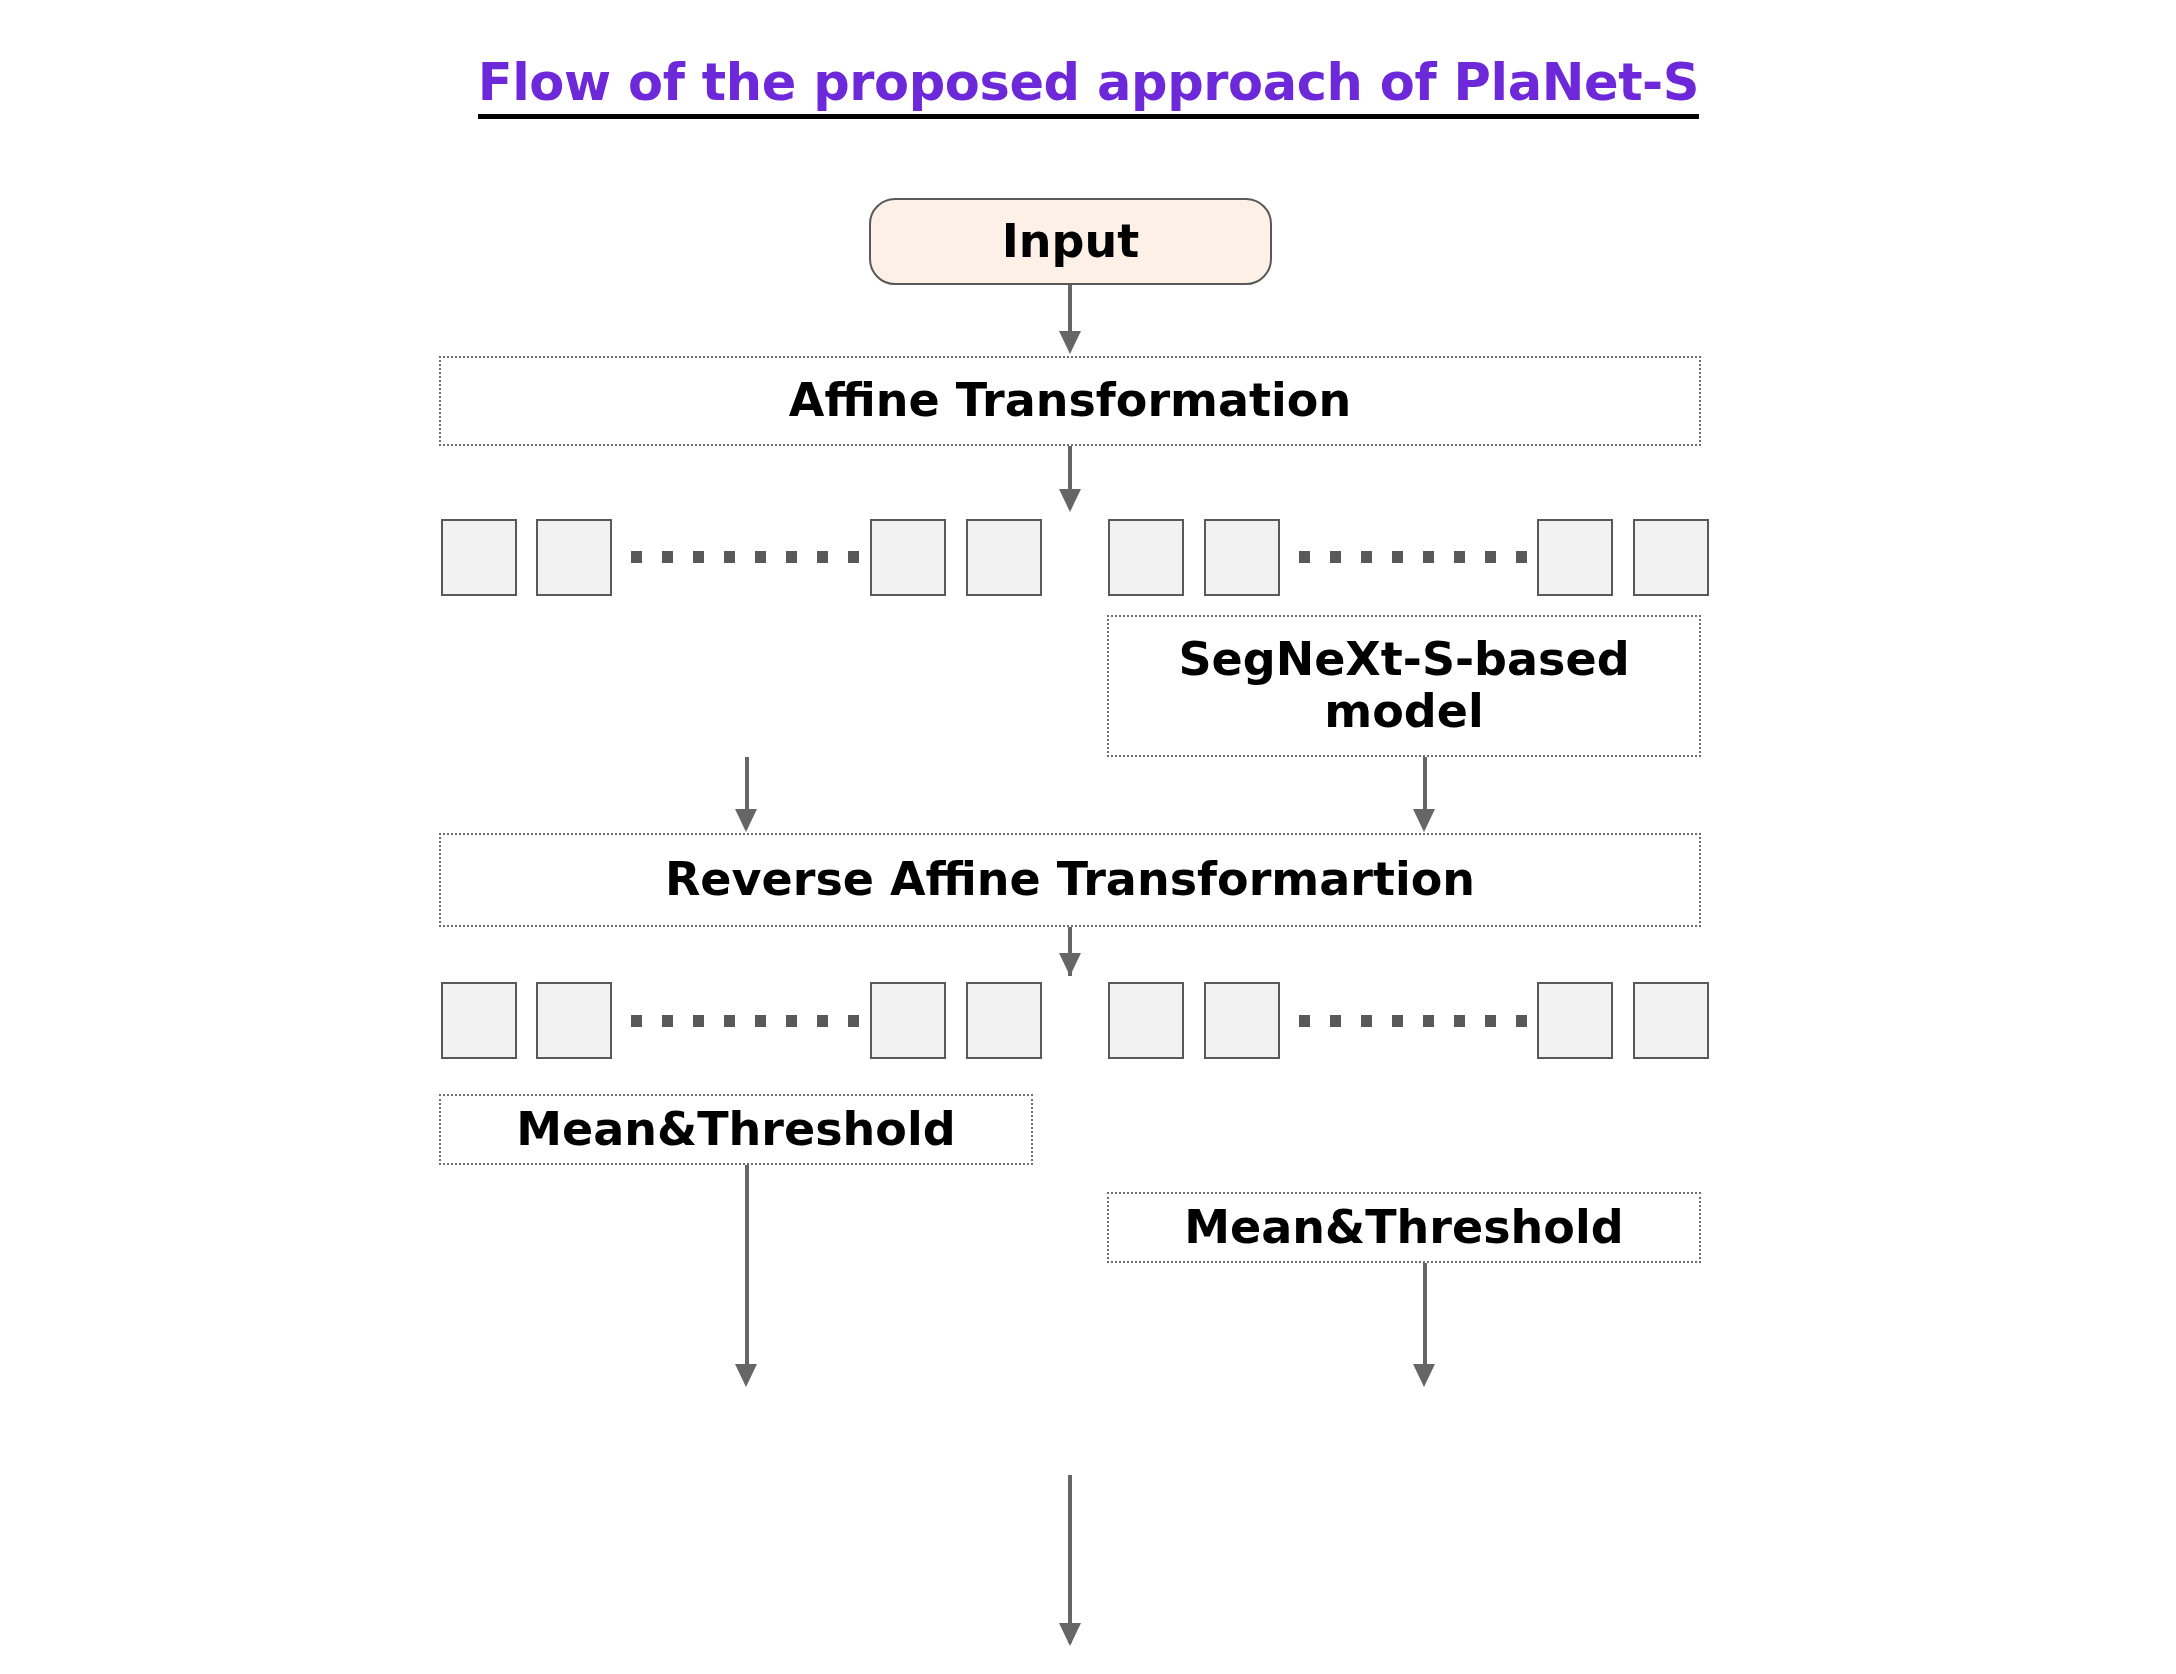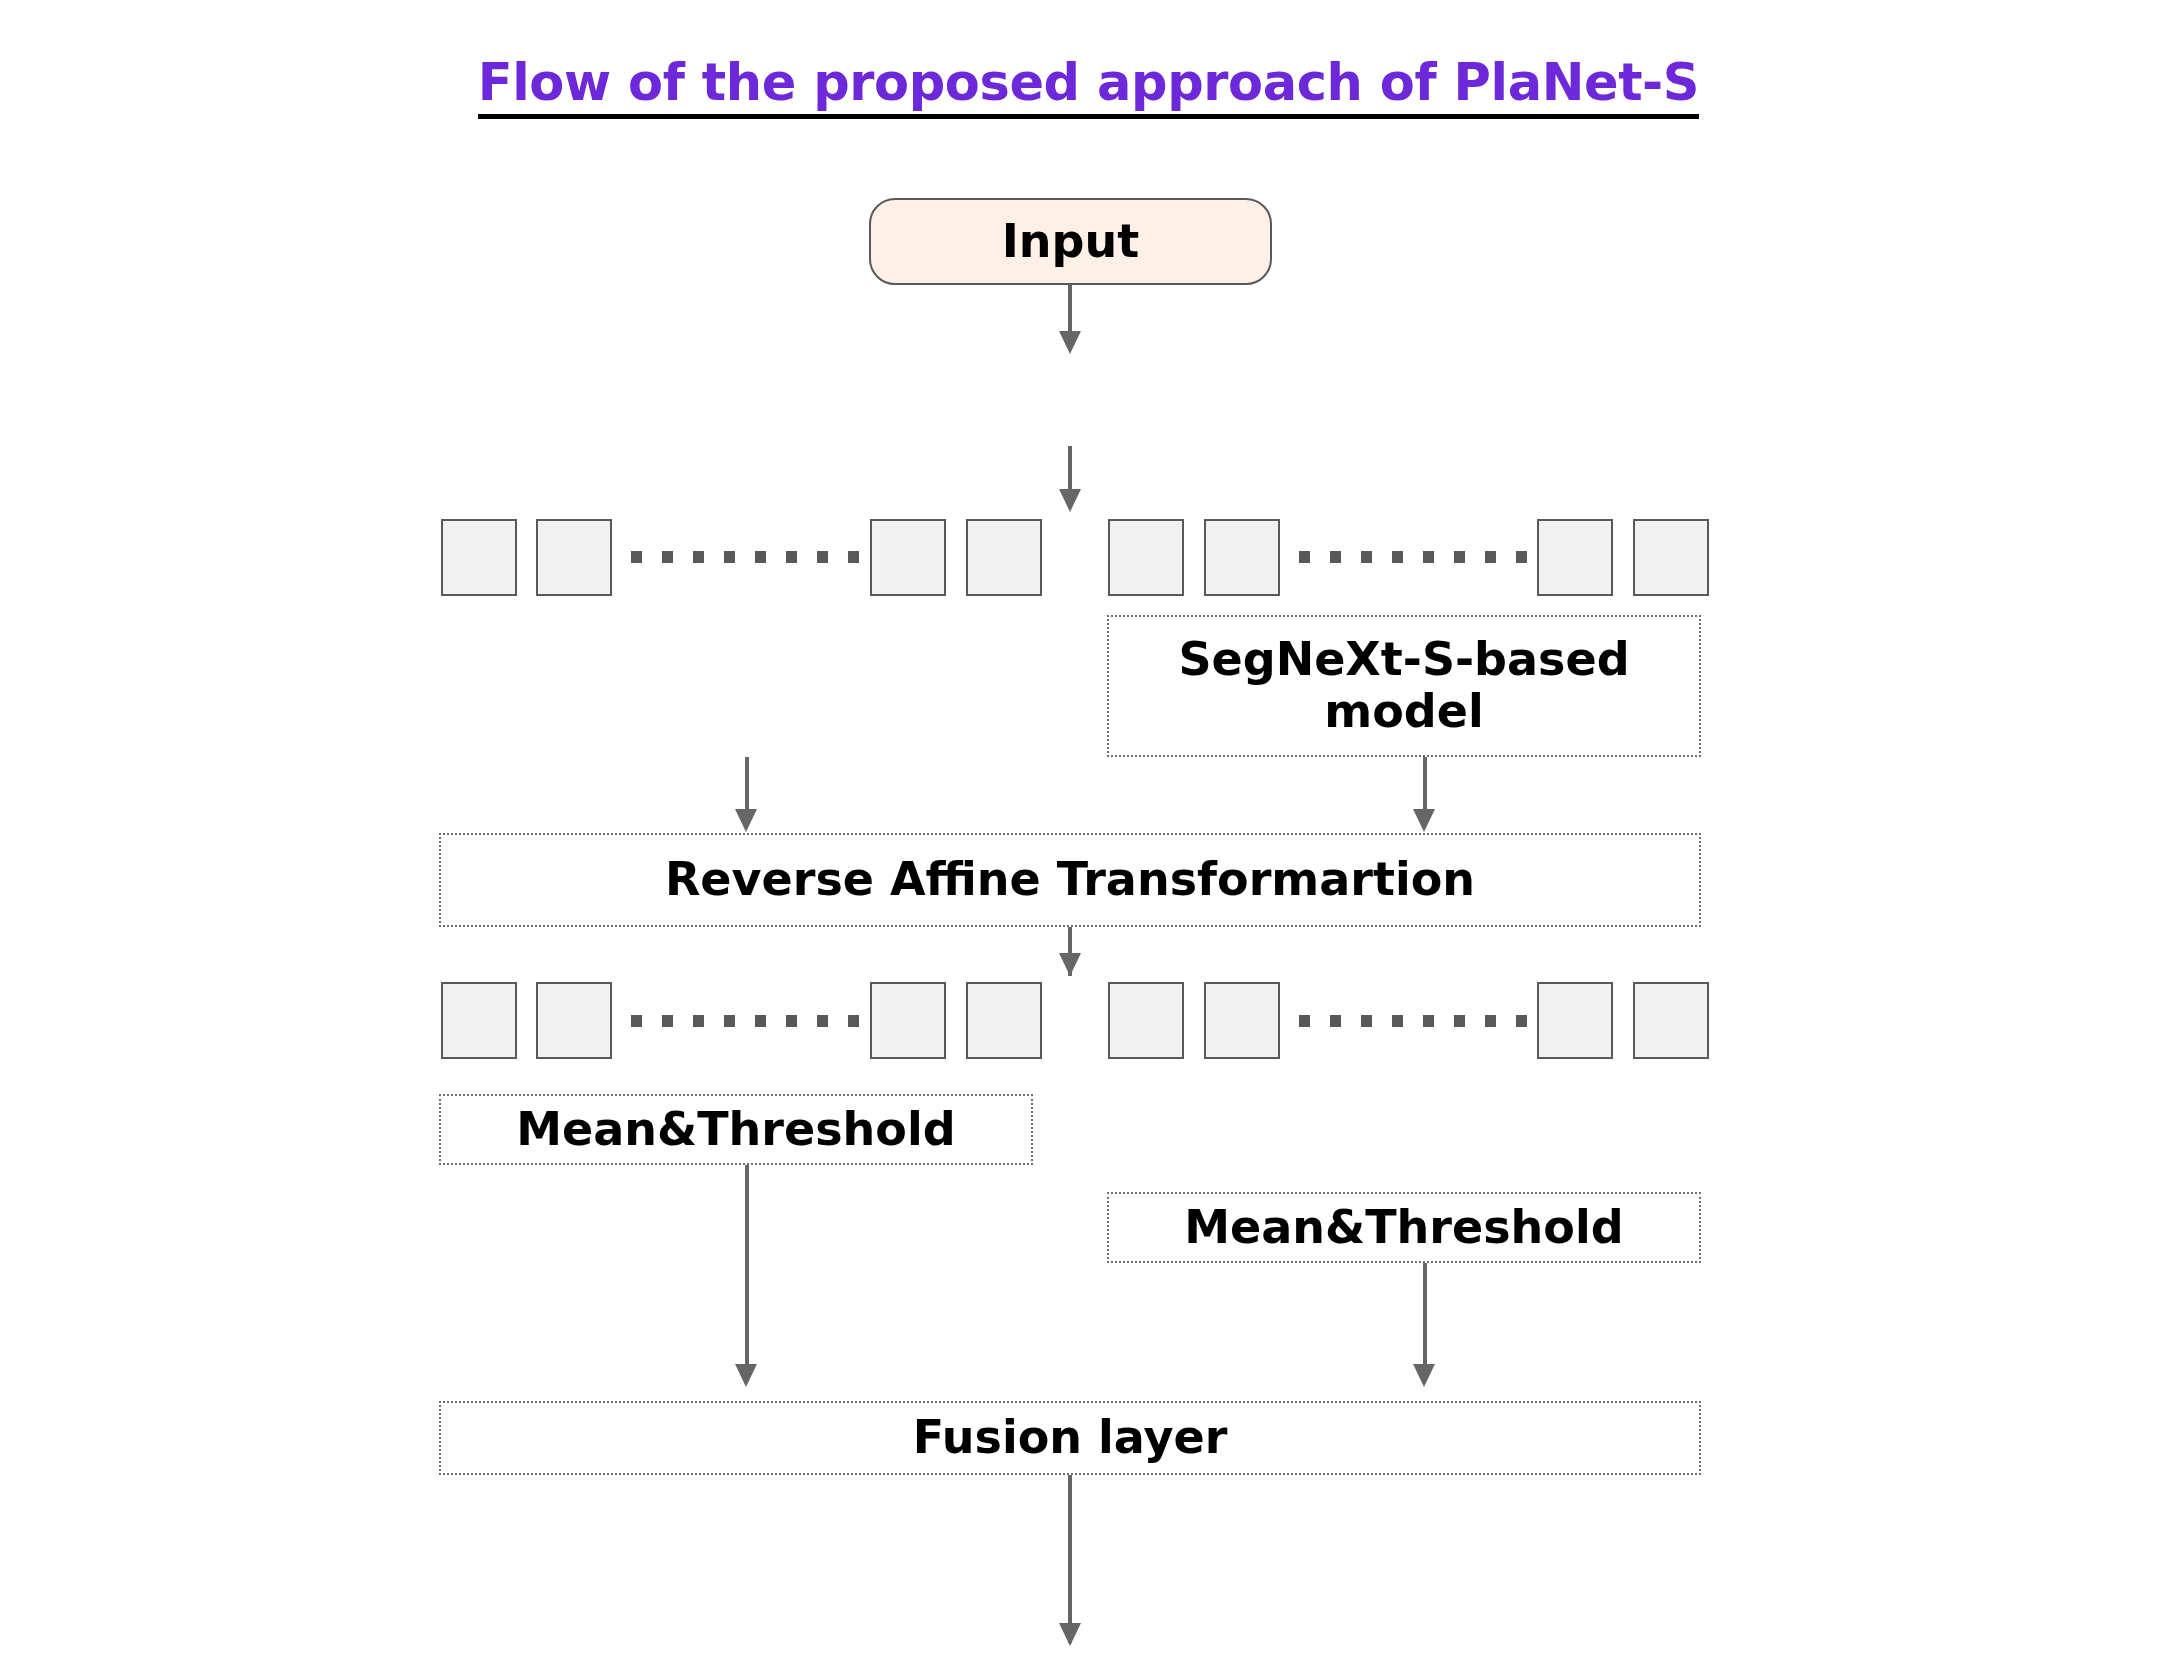--- a/index.html
+++ b/index.html
@@ -107,20 +107,23 @@
     <span>Flow of the proposed approach of PlaNet-S</span>
   </div>
 
   <div class="node solid-fill fs-big" style="left:869px; top:198px; width:403px; height:87px;border-radius:26px;">
     <span>Input</span>
   </div>
 
   <div class="arrow-line" style="left:1068px; top:285px; height:50px;"></div>
   <div class="arrow-head" style="left:1059px; top:331px;"></div>
 
+  <div class="node dotted fs-big" style="left:439px; top:356px; width:1262px; height:90px;">
+    <span>Affine Transformation</span>
+  </div>
 
   <div class="arrow-line" style="left:1068px; top:446px; height:46px;"></div>
   <div class="arrow-head" style="left:1059px; top:489px;"></div>
 
   <div class="sq" style="left:441px; top:519px; width:76px; height:77px;"></div>
   <div class="sq" style="left:536px; top:519px; width:76px; height:77px;"></div>
   <div class="dotline" style="left:631px; top:551px; width:229px;"></div>
   <div class="sq" style="left:870px; top:519px; width:76px; height:77px;"></div>
   <div class="sq" style="left:966px; top:519px; width:76px; height:77px;"></div>
 
@@ -168,22 +171,19 @@
   <div class="node dotted fs-big" style="left:1107px; top:1192px; width:594px; height:71px;">
     <span>Mean&amp;Threshold</span>
   </div>
 
   <div class="arrow-line" style="left:745px; top:1165px; height:202px;"></div>
   <div class="arrow-head" style="left:735px; top:1364px;"></div>
 
   <div class="arrow-line" style="left:1423px; top:1263px; height:105px;"></div>
   <div class="arrow-head" style="left:1413px; top:1364px;"></div>
 
-  <div class="node dotted fs-big" style="left:439px; top:1401px; width:1262px; height:74px;">
-    <span>Fusion layer</span>
-  </div>
 
   <div class="arrow-line" style="left:1068px; top:1475px; height:168px;"></div>
   <div class="arrow-head" style="left:1059px; top:1623px;"></div>
 
 
 </div>
 
 
 </body></html>

